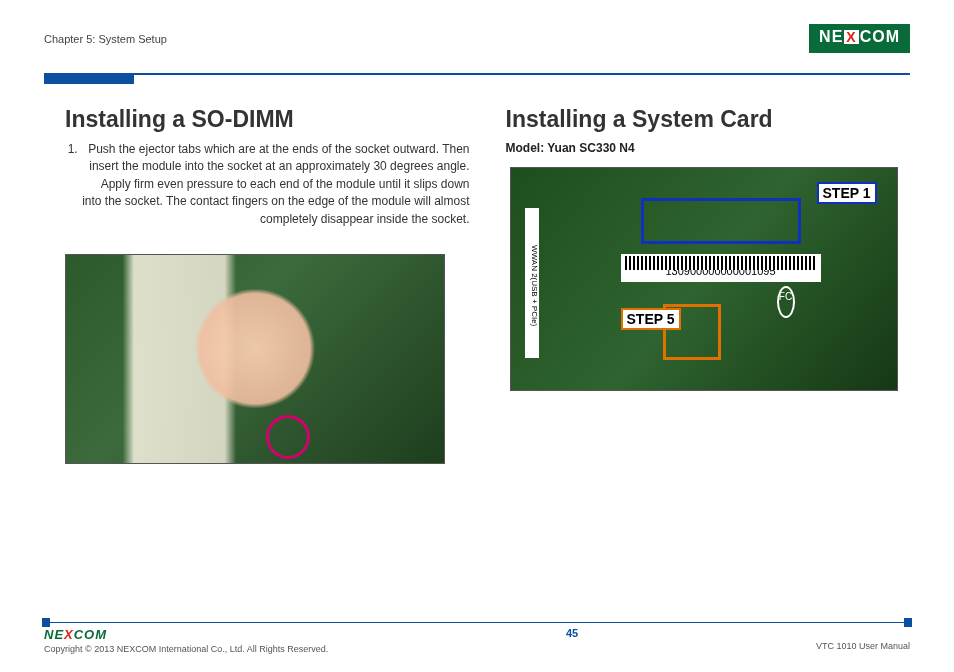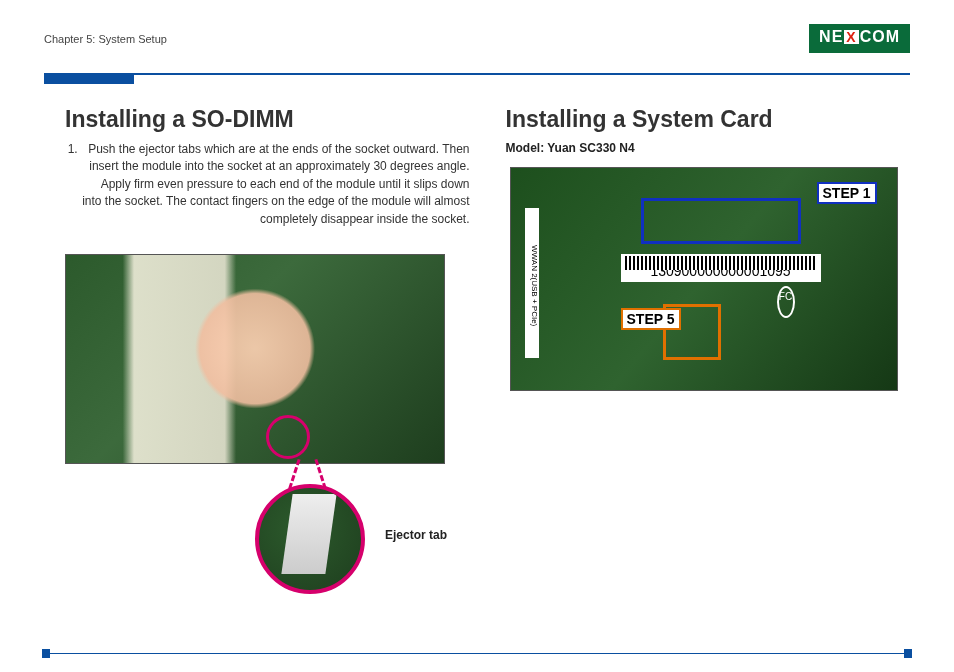--- a/index.html
+++ b/index.html
@@ -118,21 +118,21 @@
     position: absolute;
     font-size: 14px;
     font-weight: bold;
     background: #fff;
     padding: 1px 4px;
   }
   .step1 { top: 14px; right: 20px; border: 2px solid #1030c0; color:#000;}
   .step1box { position:absolute; top:30px; left:130px; width:160px; height:46px; border:3px solid #1030c0;}
   .step2 { top: 140px; left: 110px; border: 2px solid #e07000; color:#000;}
   .step2box { position:absolute; top:136px; left:152px; width:58px; height:56px; border:3px solid #e07000;}
-  .barcode { position:absolute; top:86px; left:110px; width:200px; height:28px; background:#fff; font-size:14px; text-align:center; line-height:34px; color:#000;}
+  .barcode { position:absolute; top:86px; left:110px; width:200px; height:28px; background:#fff; font-size:11px; text-align:center; line-height:34px; color:#000;}
   .barcode::before{content:""; position:absolute; top:2px; left:4px; right:4px; height:14px;
     background: repeating-linear-gradient(90deg,#000 0 2px,#fff 2px 4px);}
   .fcc { position:absolute; top:118px; right:102px; width:18px; height:32px; border:2px solid #fff; border-radius:50%; color:#fff; font-size:10px; text-align:center; line-height:18px;}
   .sidetext{ position:absolute; top:40px; left:14px; width:14px; height:150px; background:#fff; font-size:8px; writing-mode:vertical-rl; text-align:center; color:#000; padding-top:6px}
 
   .detail-wrap {
     position: relative;
     height: 150px;
   }
   .detail-circle {
@@ -231,26 +231,20 @@
   </div>
 
   <div class="columns">
     <div class="col">
       <h1>Installing a SO-DIMM</h1>
       <ol>
         <li>Push the ejector tabs which are at the ends of the socket outward. Then insert the module into the socket at an approximately 30 degrees angle. Apply firm even pressure to each end of the module until it slips down into the socket. The contact fingers on the edge of the module will almost completely disappear inside the socket.</li>
       </ol>
       <div class="photo">
         <div class="small-circle" style="left:200px; top:160px;"></div>
-      </div>
-      <div class="detail-wrap">
-        <div class="dash1"></div>
-        <div class="dash2"></div>
-        <div class="detail-circle"></div>
-        <div class="ejector-label">Ejector tab</div>
       </div>
     </div>
 
     <div class="col">
       <h1>Installing a System Card</h1>
       <div class="subhead">Model: Yuan SC330 N4</div>
       <div class="photo2">
         <div class="sidetext">WWAN 2(USB + PCIe)</div>
         <div class="step1box"></div>
         <div class="stepbox step1">STEP 1</div>
@@ -261,13 +255,23 @@
       </div>
     </div>
   </div>
 </div>
 
 <div class="footer">
   <div class="foot-line">
     <div class="foot-tick-l"></div>
     <div class="foot-tick-r"></div>
   </div>
+  <div class="foot-row">
+    <div class="foot-left">
+      <div class="foot-logo">
+        <span>NE</span><span class="x">X</span><span>COM</span>
+      </div>
+      <div>Copyright © 2013 NEXCOM International Co., Ltd. All Rights Reserved.</div>
+    </div>
+    <div class="page-num">45</div>
+    <div class="foot-right">VTC 1010 User Manual</div>
+  </div>
 </div>
 
 </body></html>

